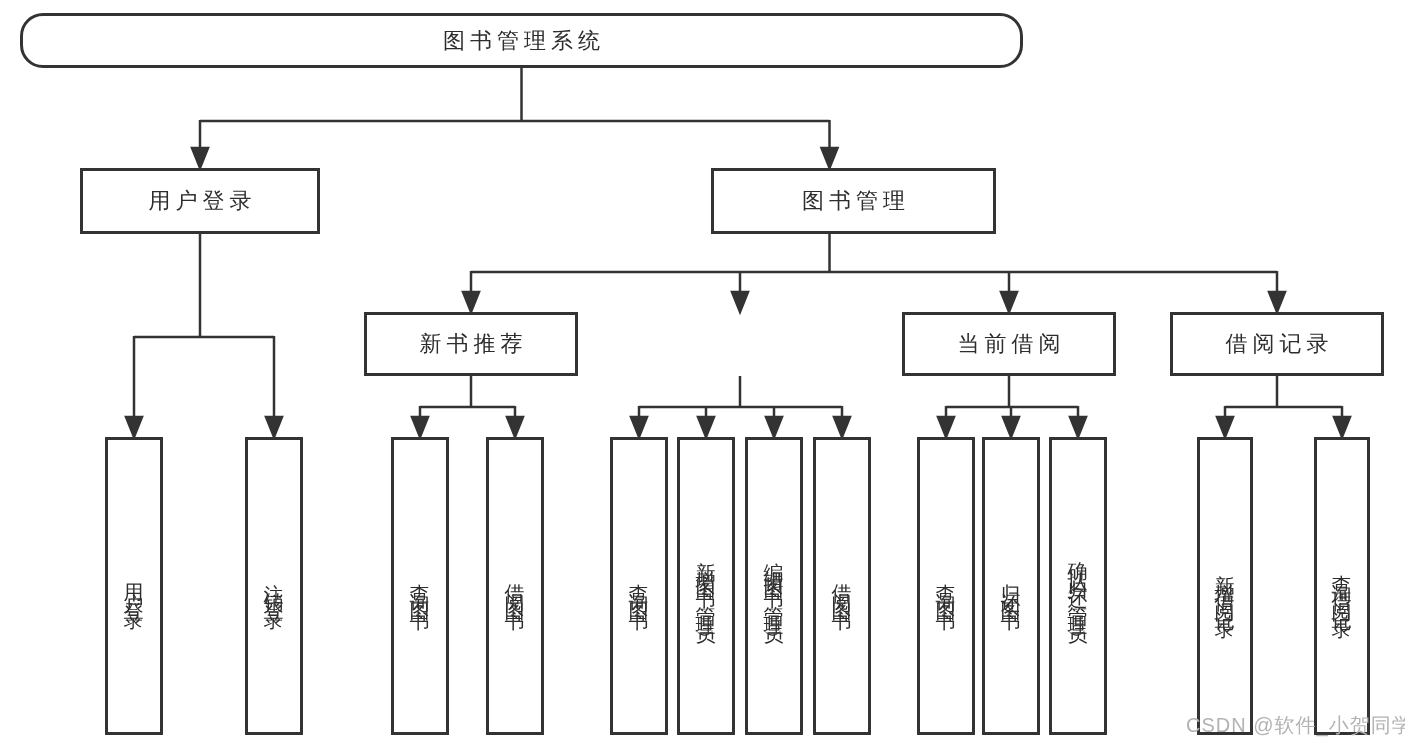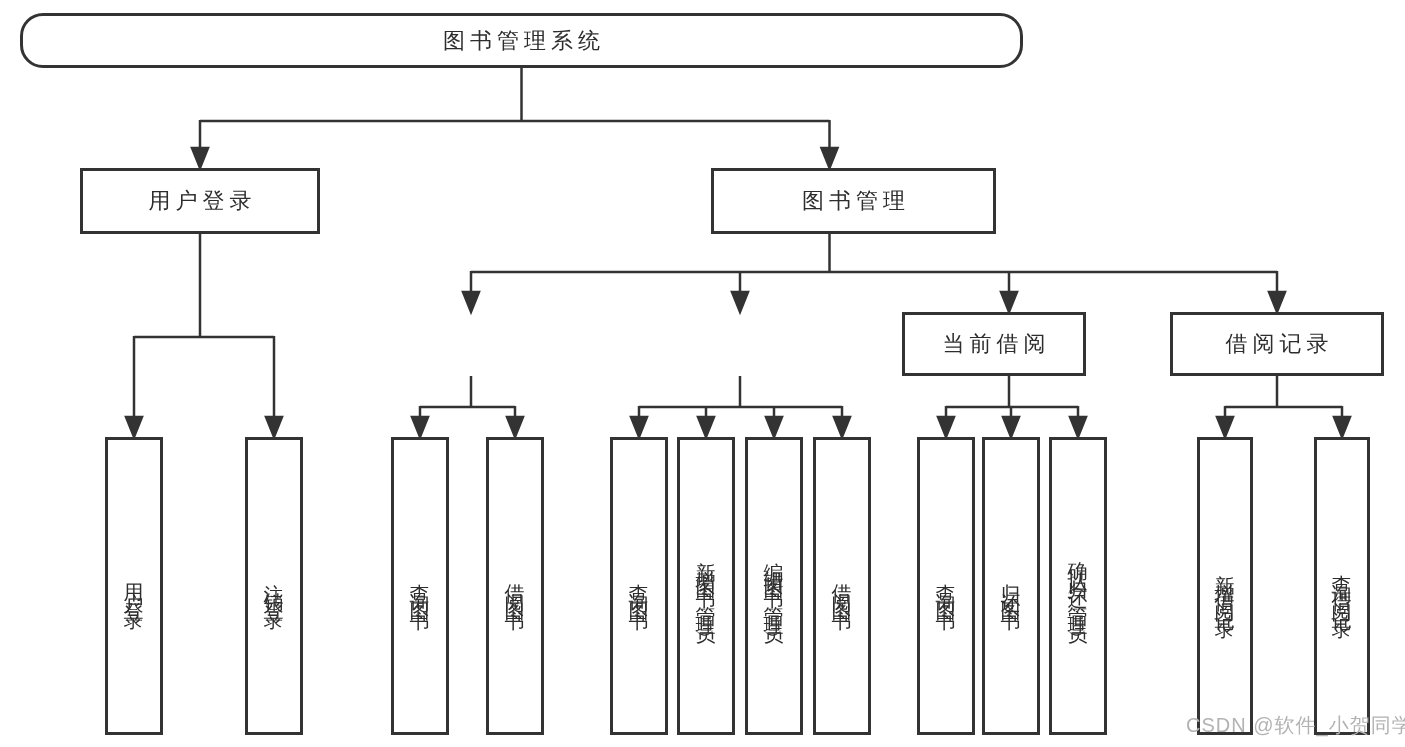--- a/index.html
+++ b/index.html
@@ -150,21 +150,24 @@
     <span>图书管理系统</span>
   </div>
 
   <div class="node h" style="left:80px; top:168px; width:240px; height:66px;">
     <span>用户登录</span>
   </div>
   <div class="node h" style="left:711px; top:168px; width:285px; height:66px;">
     <span>图书管理</span>
   </div>
 
-  <div class="node h" style="left:902px; top:312px; width:184px; height:64px;">
+  <div class="node h" style="left:364px; top:312px; width:214px; height:64px;">
+    <span>新书推荐</span>
+  </div>
+  <div class="node h" style="left:902px; top:312px; width:214px; height:64px;">
     <span>当前借阅</span>
   </div>
   <div class="node h" style="left:1170px; top:312px; width:214px; height:64px;text-align:center;">
     <span>借阅记录</span>
   </div>
 
   <div class="node leaf" style="left:105px;">
     <span class="vtext">用户登录</span>
   </div>
   <div class="node leaf" style="left:245px;">

